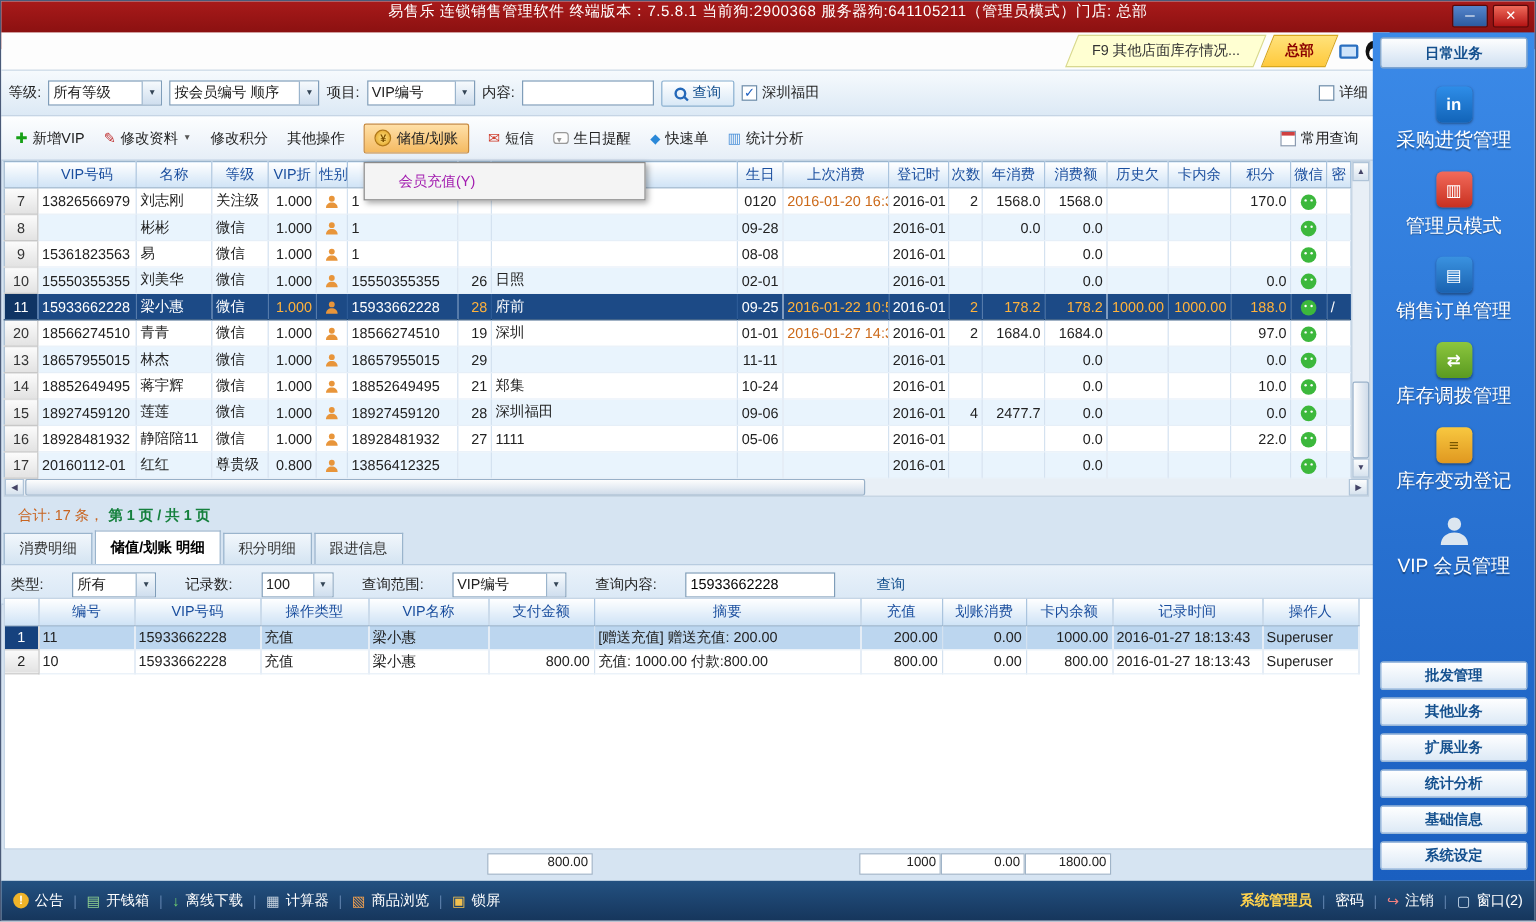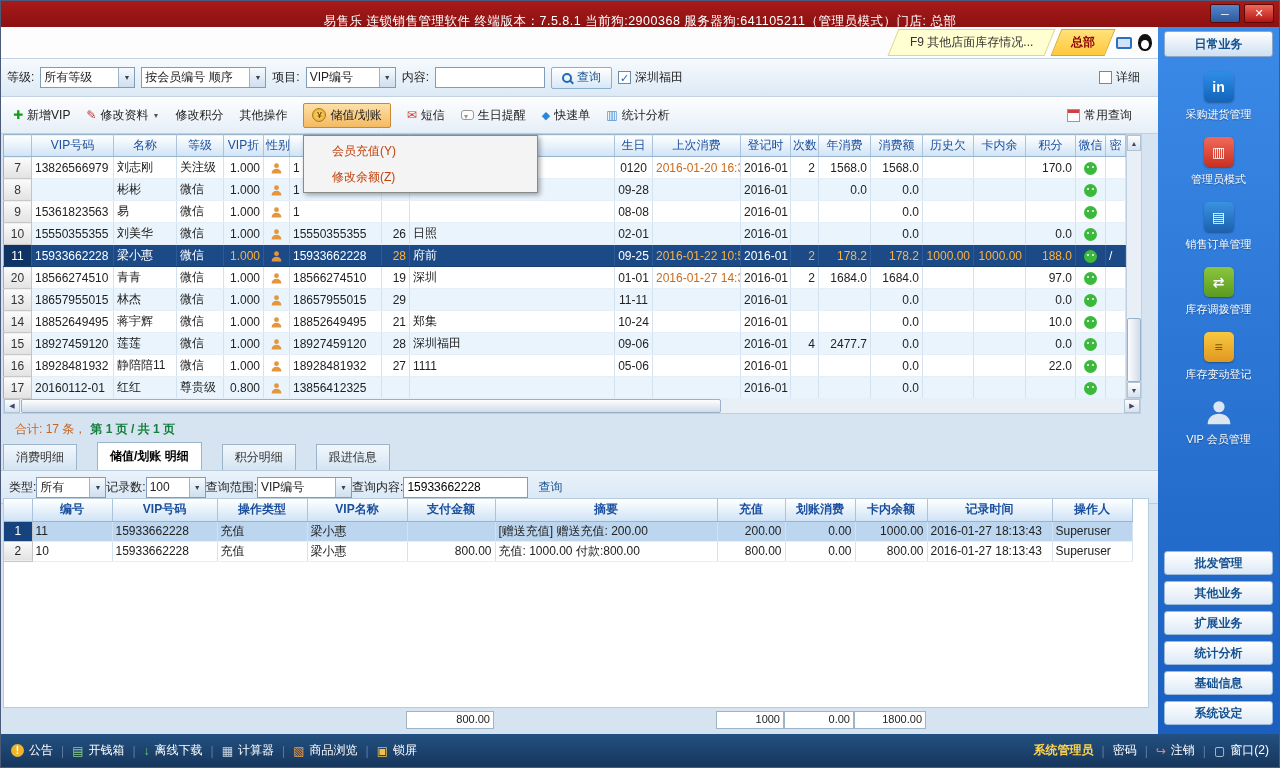--- a/index.html
+++ b/index.html
@@ -1,21 +1,21 @@
 <!DOCTYPE html>
 <html><head>
 <meta charset="utf-8">
 <style>
 *{margin:0;padding:0;box-sizing:border-box}
 html,body{width:1280px;height:768px;overflow:hidden}
 body{font-family:"Liberation Sans","DejaVu Sans",sans-serif;font-size:12px;color:#222}
 .app{position:relative;width:1280px;height:768px;background:#d6e4f2;border:1px solid #4a5a78;overflow:hidden}
 
 
-.titlebar{position:absolute;top:0;left:0;right:0;height:40px;background:linear-gradient(#a81a1a,#7c0c0c);display:flex;align-items:center;justify-content:center}
+.titlebar{position:absolute;top:0;left:0;right:0;height:40px;background:linear-gradient(#a81a1a,#7c0c0c);display:flex;align-items:flex-start;justify-content:center}
 .titlebar .title{color:#fff;font-size:12.5px;letter-spacing:.5px}
 .win-btns{position:absolute;right:5px;top:3px;display:flex;gap:4px}
 .win-btn{width:30px;height:19px;display:flex;align-items:center;justify-content:center;color:#fff;font-size:11px;border-radius:2px;border:1px solid #5a0808}
 .win-btn.min{background:linear-gradient(#5585cc,#2c5a9e)}
 .win-btn.close{background:linear-gradient(#ef6a5a,#b41414)}
 
 
 .topbar{position:absolute;top:26px;left:0;width:1157px;height:32px;background:#fdfdfd;border-bottom:1px solid #c2d2e2;display:flex;align-items:center;justify-content:flex-end;gap:6px;padding-right:6px}
 .f9-tab{background:#ffffd2;border:1px solid #d8d890;padding:4px 16px;transform:skewX(-22deg);color:#333}
 .f9-tab>span{display:inline-block;transform:skewX(22deg)}
@@ -52,21 +52,21 @@
 .ico-mail{color:#d04030}
 .bubble{width:13px;height:10px;background:#fdfdfd;border:1px solid #999;border-radius:3px;position:relative;display:inline-block}
 .bubble::after{content:"";position:absolute;left:2px;bottom:-4px;border:4px solid transparent;border-top-color:#999;border-left-width:2px;border-right-width:2px}
 .ico-quick{color:#2a88d8;font-size:11px}
 .ico-chart{color:#4a90d8}
 .cal{width:13px;height:13px;border:1px solid #8a9ab0;background:#fff;position:relative;display:inline-block}
 .cal::before{content:"";position:absolute;top:0;left:0;right:0;height:3px;background:#d04040}
 
 
 .ctx-menu{position:absolute;top:134px;left:302px;width:235px;background:#f4f4f4;border:1px solid #8a8a8a;box-shadow:2px 2px 5px rgba(0,0,0,.35);padding:2px;z-index:60}
-.ctx-item{height:26px;line-height:26px;padding-left:26px;color:#c2410c;white-space:nowrap;overflow:hidden}
+.ctx-item{height:26px;line-height:26px;padding-left:26px;color:#a21caf;white-space:nowrap;overflow:hidden}
 .ctx-item.highlighted{border:1px solid #66a0d8;background:#ddecf9;line-height:24px}
 
 
 .grid-zone{position:absolute;top:133px;left:2px;display:flex;z-index:5}
 table.grid{border-collapse:collapse;table-layout:fixed;width:1122px;background:#fff;border:1px solid #9ab4cc}
 table.grid th{height:22px;background:linear-gradient(#ffffff,#cfe3f6);border-right:1px solid #aac4de;border-bottom:1px solid #9ab4cc;color:#1a4e9e;font-weight:normal;font-size:12px;overflow:hidden;white-space:nowrap;text-align:center;padding:0 2px}
 table.grid td{height:22px;border-right:1px solid #d4e2f0;border-bottom:1px solid #e6eff8;padding:0 3px;overflow:hidden;white-space:nowrap;font-size:12px}
 table.grid td.rownum{background:linear-gradient(#fbfbfb,#e2e2e2);border-right:1px solid #c4c4c4;border-bottom:1px solid #c8c8c8;text-align:center;color:#333;padding:0}
 table.grid tr.alt td:not(.rownum){background:#e9f4fd}
 table.grid tr.selected td{background:#1c4a86;color:#fff;border-bottom-color:#16406f;border-right-color:#2c5a96}
@@ -89,53 +89,53 @@
 .hs-track{flex:1;position:relative}
 .hs-thumb{position:absolute;top:0;bottom:0;left:1px;width:700px;background:linear-gradient(#fdfdfd,#d0dcea);border:1px solid #98b0c8;border-radius:2px}
 
 
 .pagination{position:absolute;top:413px;left:0;width:1157px;height:30px;display:flex;align-items:center;padding:0 14px;gap:4px}
 .pg-summary{color:#c86420;font-weight:normal}
 .pg-info{color:#15803d;font-weight:bold}
 .pg-links{margin-left:auto;display:flex;gap:22px;color:#9aa4ae}
 
 
-.tabs{position:absolute;top:443px;left:0;width:1157px;height:26px;display:flex;align-items:flex-end;padding-left:2px;gap:20px}
+.tabs{position:absolute;top:443px;left:0;width:1157px;height:26px;display:flex;align-items:flex-end;padding-left:2px;gap:2px}
 .tab{padding:4px 12px;background:linear-gradient(#f2f7fc,#d4e4f2);border:1px solid #9ab4cc;border-bottom:none;color:#333;white-space:nowrap}
 .tab.active{background:#fff;font-weight:bold;color:#000;padding:5px 12px}
 
 
-.subfilter{position:absolute;top:469px;left:0;width:1157px;height:28px;background:linear-gradient(#eaf2fa,#d8e7f5);border-top:1px solid #b8cce0;border-bottom:1px solid #b8cce0;display:flex;align-items:center;gap:0;padding:16px 8px}
+.subfilter{position:absolute;top:469px;left:0;width:1157px;height:28px;background:linear-gradient(#eaf2fa,#d8e7f5);border-top:1px solid #b8cce0;border-bottom:1px solid #b8cce0;display:flex;align-items:center;gap:24px;padding:16px 8px}
 .flat-btn{color:#14508e;padding:0 10px}
 
 
 .detail-zone{position:absolute;top:497px;left:2px;width:1146px;height:210px;background:#fff;border:1px solid #b8cce0}
 table.detail{border-collapse:collapse;table-layout:fixed;width:1128px}
-table.detail th{height:22px;background:linear-gradient(#ffffff,#cfe3f6);border-right:1px solid #aac4de;border-bottom:1px solid #9ab4cc;color:#1a4e9e;font-weight:bold;text-align:center;overflow:hidden;white-space:nowrap;padding:0 3px}
+table.detail th{height:22px;background:linear-gradient(#ffffff,#cfe3f6);border-right:1px solid #aac4de;border-bottom:1px solid #9ab4cc;color:#1a4e9e;font-weight:normal;text-align:center;overflow:hidden;white-space:nowrap;padding:0 3px}
 table.detail td{height:20px;border-right:1px solid #d4e2f0;border-bottom:1px solid #e6eff8;padding:0 3px;overflow:hidden;white-space:nowrap}
 table.detail td.rownum{background:linear-gradient(#fbfbfb,#e2e2e2);border-right:1px solid #c4c4c4;border-bottom:1px solid #c8c8c8;text-align:center;padding:0}
 table.detail tr.selected td{background:#bcd6ef}
 table.detail tr.selected td.rownum{background:#16427e;color:#fff}
 
 
 .totals{position:absolute;top:707px;left:0;width:1157px;height:24px}
 .total-box{position:absolute;top:3px;height:18px;background:#fff;border:1px solid #a0b4c8;padding:1px 3px;text-align:right;font-size:11px;color:#222}
 
 
-.sidebar{position:absolute;top:26px;right:0;width:121px;bottom:33px;background:linear-gradient(180deg,#3b8ae8,#1a5fc0);display:flex;flex-direction:column;padding:4px 6px 6px}
+.sidebar{position:absolute;top:26px;right:0;width:135px;bottom:33px;background:linear-gradient(180deg,#3b8ae8,#1a5fc0);display:flex;flex-direction:column;padding:4px 6px 6px}
 .side-header{height:26px;background:linear-gradient(#fefefe,#cfe0f2);border:1px solid #8aa8c8;border-radius:3px;color:#14508e;font-weight:bold;text-align:center;line-height:24px;margin-bottom:8px}
 .side-item{display:flex;flex-direction:column;align-items:center;padding:7px 0 8px}
 .side-ico{width:30px;height:30px;border-radius:5px;display:flex;align-items:center;justify-content:center;color:#fff;font-weight:bold;font-size:14px;margin-bottom:5px;box-shadow:0 1px 2px rgba(0,0,0,.35)}
 .i-purchase{background:linear-gradient(#2e8de8,#1264b8)}
 .i-salesout{background:linear-gradient(#f26a5a,#c83020)}
 .i-salesorder{background:linear-gradient(#3a92e0,#1a62b0)}
 .i-transfer{background:linear-gradient(#8cc63e,#5a9a20)}
 .i-stockchange{background:linear-gradient(#f8c840,#e09820);color:#7a5800}
 .i-member{background:transparent;box-shadow:none}
-.side-label{color:#fff;font-size:11px;text-shadow:0 1px 1px rgba(0,0,0,.35);white-space:nowrap}
+.side-label{color:#fff;font-size:16px;text-shadow:0 1px 1px rgba(0,0,0,.35);white-space:nowrap}
 .side-spacer{flex:1}
 .side-btn{height:24px;margin:3px 0;background:linear-gradient(#ffffff,#dce9f6);border:1px solid #9ab8d8;border-radius:3px;color:#14508e;text-align:center;line-height:22px;font-weight:bold}
 
 
 .statusbar{position:absolute;bottom:0;left:0;right:0;height:33px;background:linear-gradient(#235181,#16365c);display:flex;align-items:center;padding:0 10px;color:#fff}
 .sb-item{display:inline-flex;align-items:center;gap:5px;white-space:nowrap}
 .sb-sep{color:#5a7da8;margin:0 8px}
 .sb-circle{width:13px;height:13px;border-radius:50%;background:#f0b429;color:#fff;font-size:10px;font-weight:bold;display:inline-flex;align-items:center;justify-content:center}
 .sb-g{color:#8fd08f}.sb-dl{color:#70d070}.sb-calc{color:#c8d4e0}.sb-browse{color:#f0a050}.sb-lock{color:#f0c050}.sb-out{color:#f08080}.sb-win{color:#cfe0f2}
 .sb-user{color:#ffd24d;font-weight:bold}
@@ -588,21 +588,20 @@
       <span class="vs-arrow">▲</span>
       <span class="vs-track">
           <span class="vs-thumb"></span>
         </span>
       <span class="vs-arrow">▼</span>
     </div>
   </div>
 
   <div class="ctx-menu">
     <div class="ctx-item">会员充值(Y)</div>
-      <div class="ctx-item">修改余额(Z)</div>
   </div>
 
   <div class="hscroll">
     <span class="hs-arrow">◀</span>
     <span class="hs-track">
         <span class="hs-thumb"></span>
       </span>
     <span class="hs-arrow">▶</span>
   </div>
 

